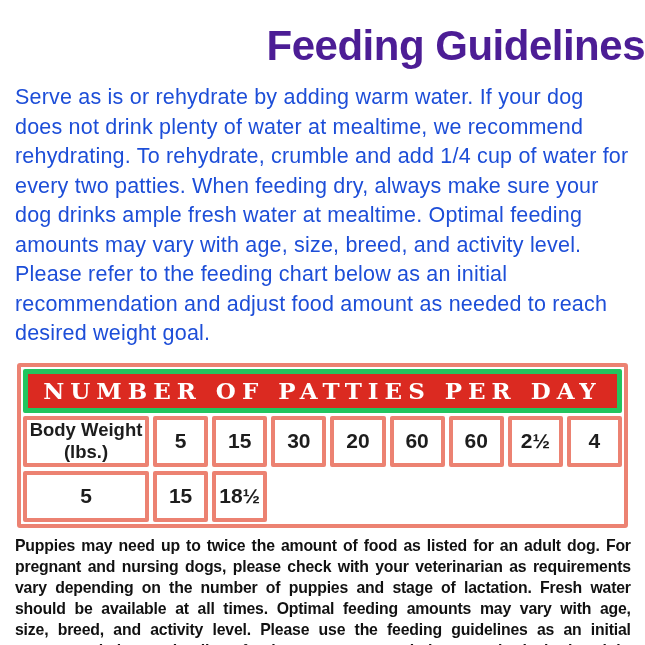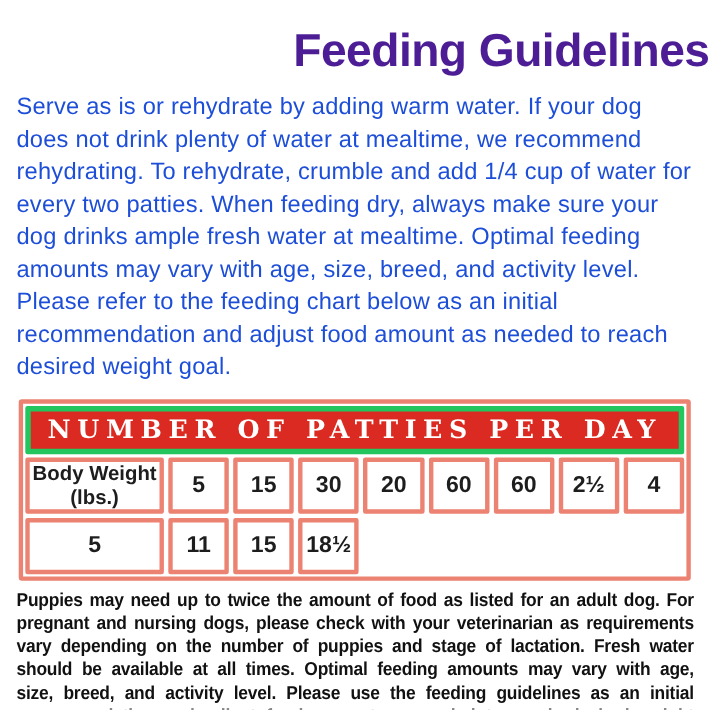--- a/index.html
+++ b/index.html
@@ -109,21 +109,20 @@
       <div class="cell">5</div>
       <div class="cell">15</div>
       <div class="cell">30</div>
       <div class="cell">20</div>
       <div class="cell">60</div>
       <div class="cell">60</div>
 
       <div class="cell">2½</div>
       <div class="cell">4</div>
       <div class="cell">5</div>
-      <div class="cell">11</div>
       <div class="cell">15</div>
       <div class="cell">18½</div>
 
     </div>
   </div>
 
   <div class="footnote">
     <div class="footnote-inner">Puppies may need up to twice the amount of food as listed for an adult dog. For pregnant and nursing dogs, please check with your veterinarian as requirements vary depending on the number of puppies and stage of lactation. Fresh water should be available at all times. Optimal feeding amounts may vary with age, size, breed, and activity level. Please use the feeding guidelines as an initial recommendation and adjust food amount as needed to reach desired weight goal.</div>
   </div>
 

